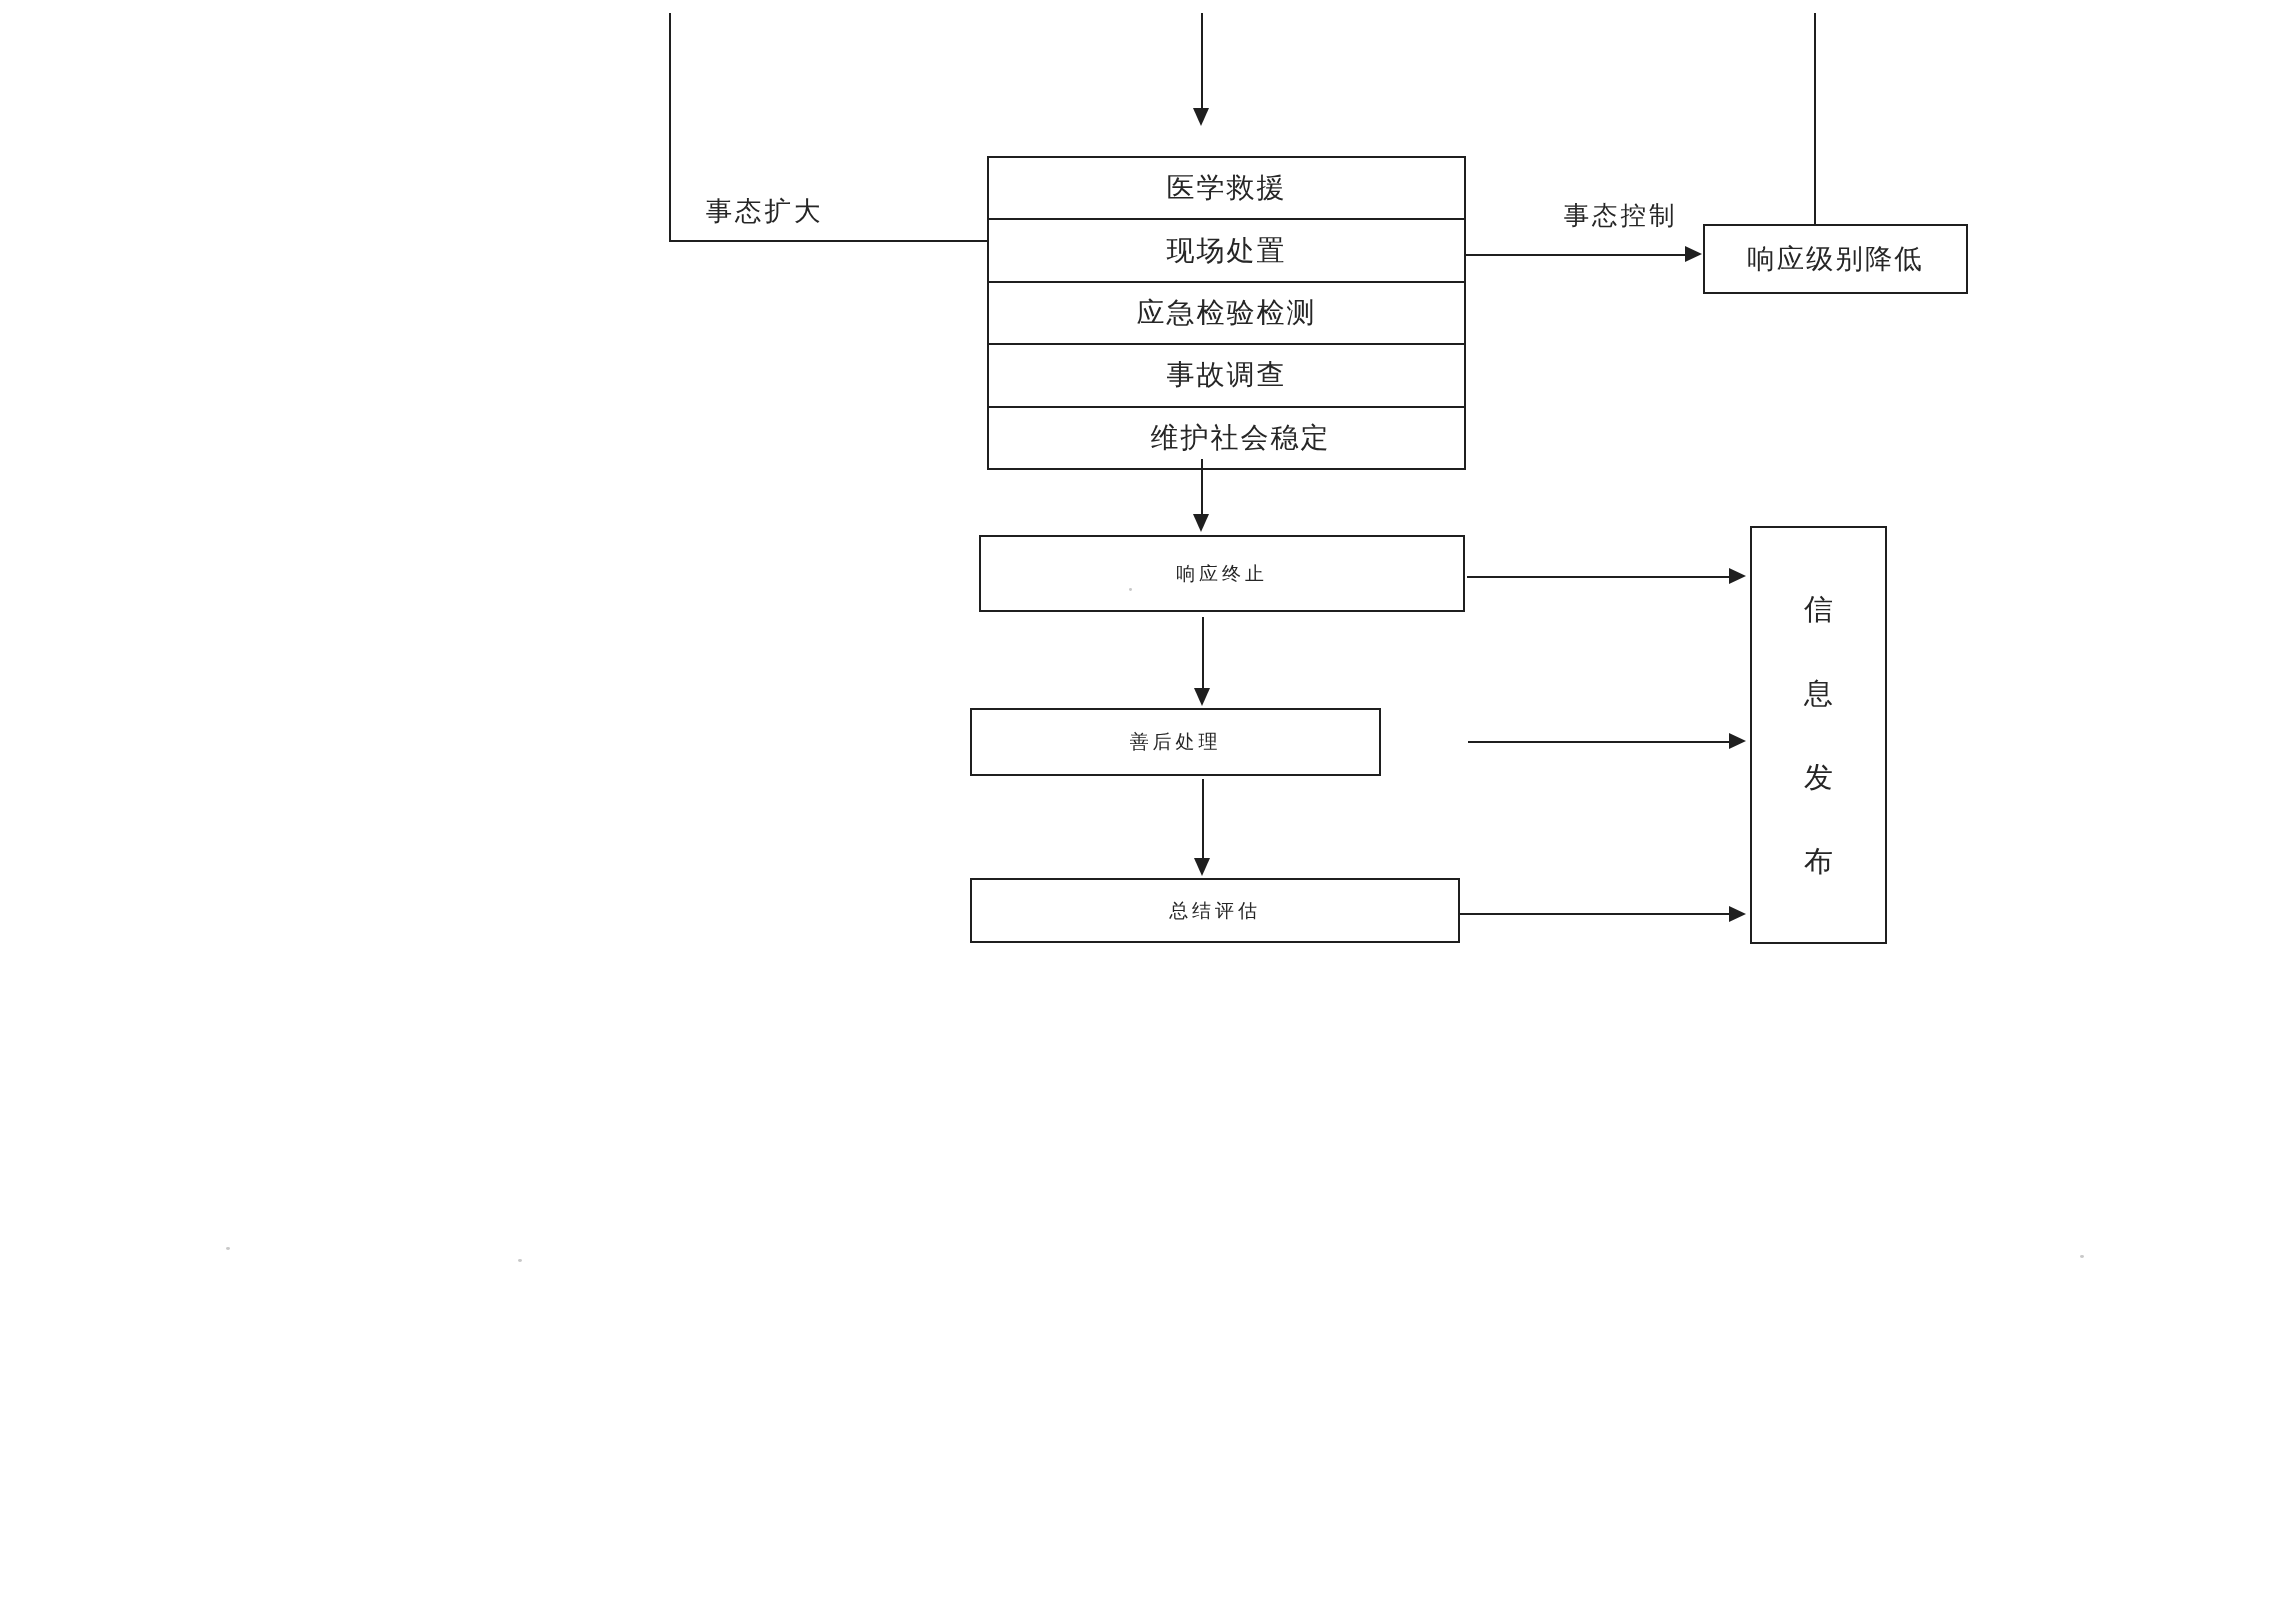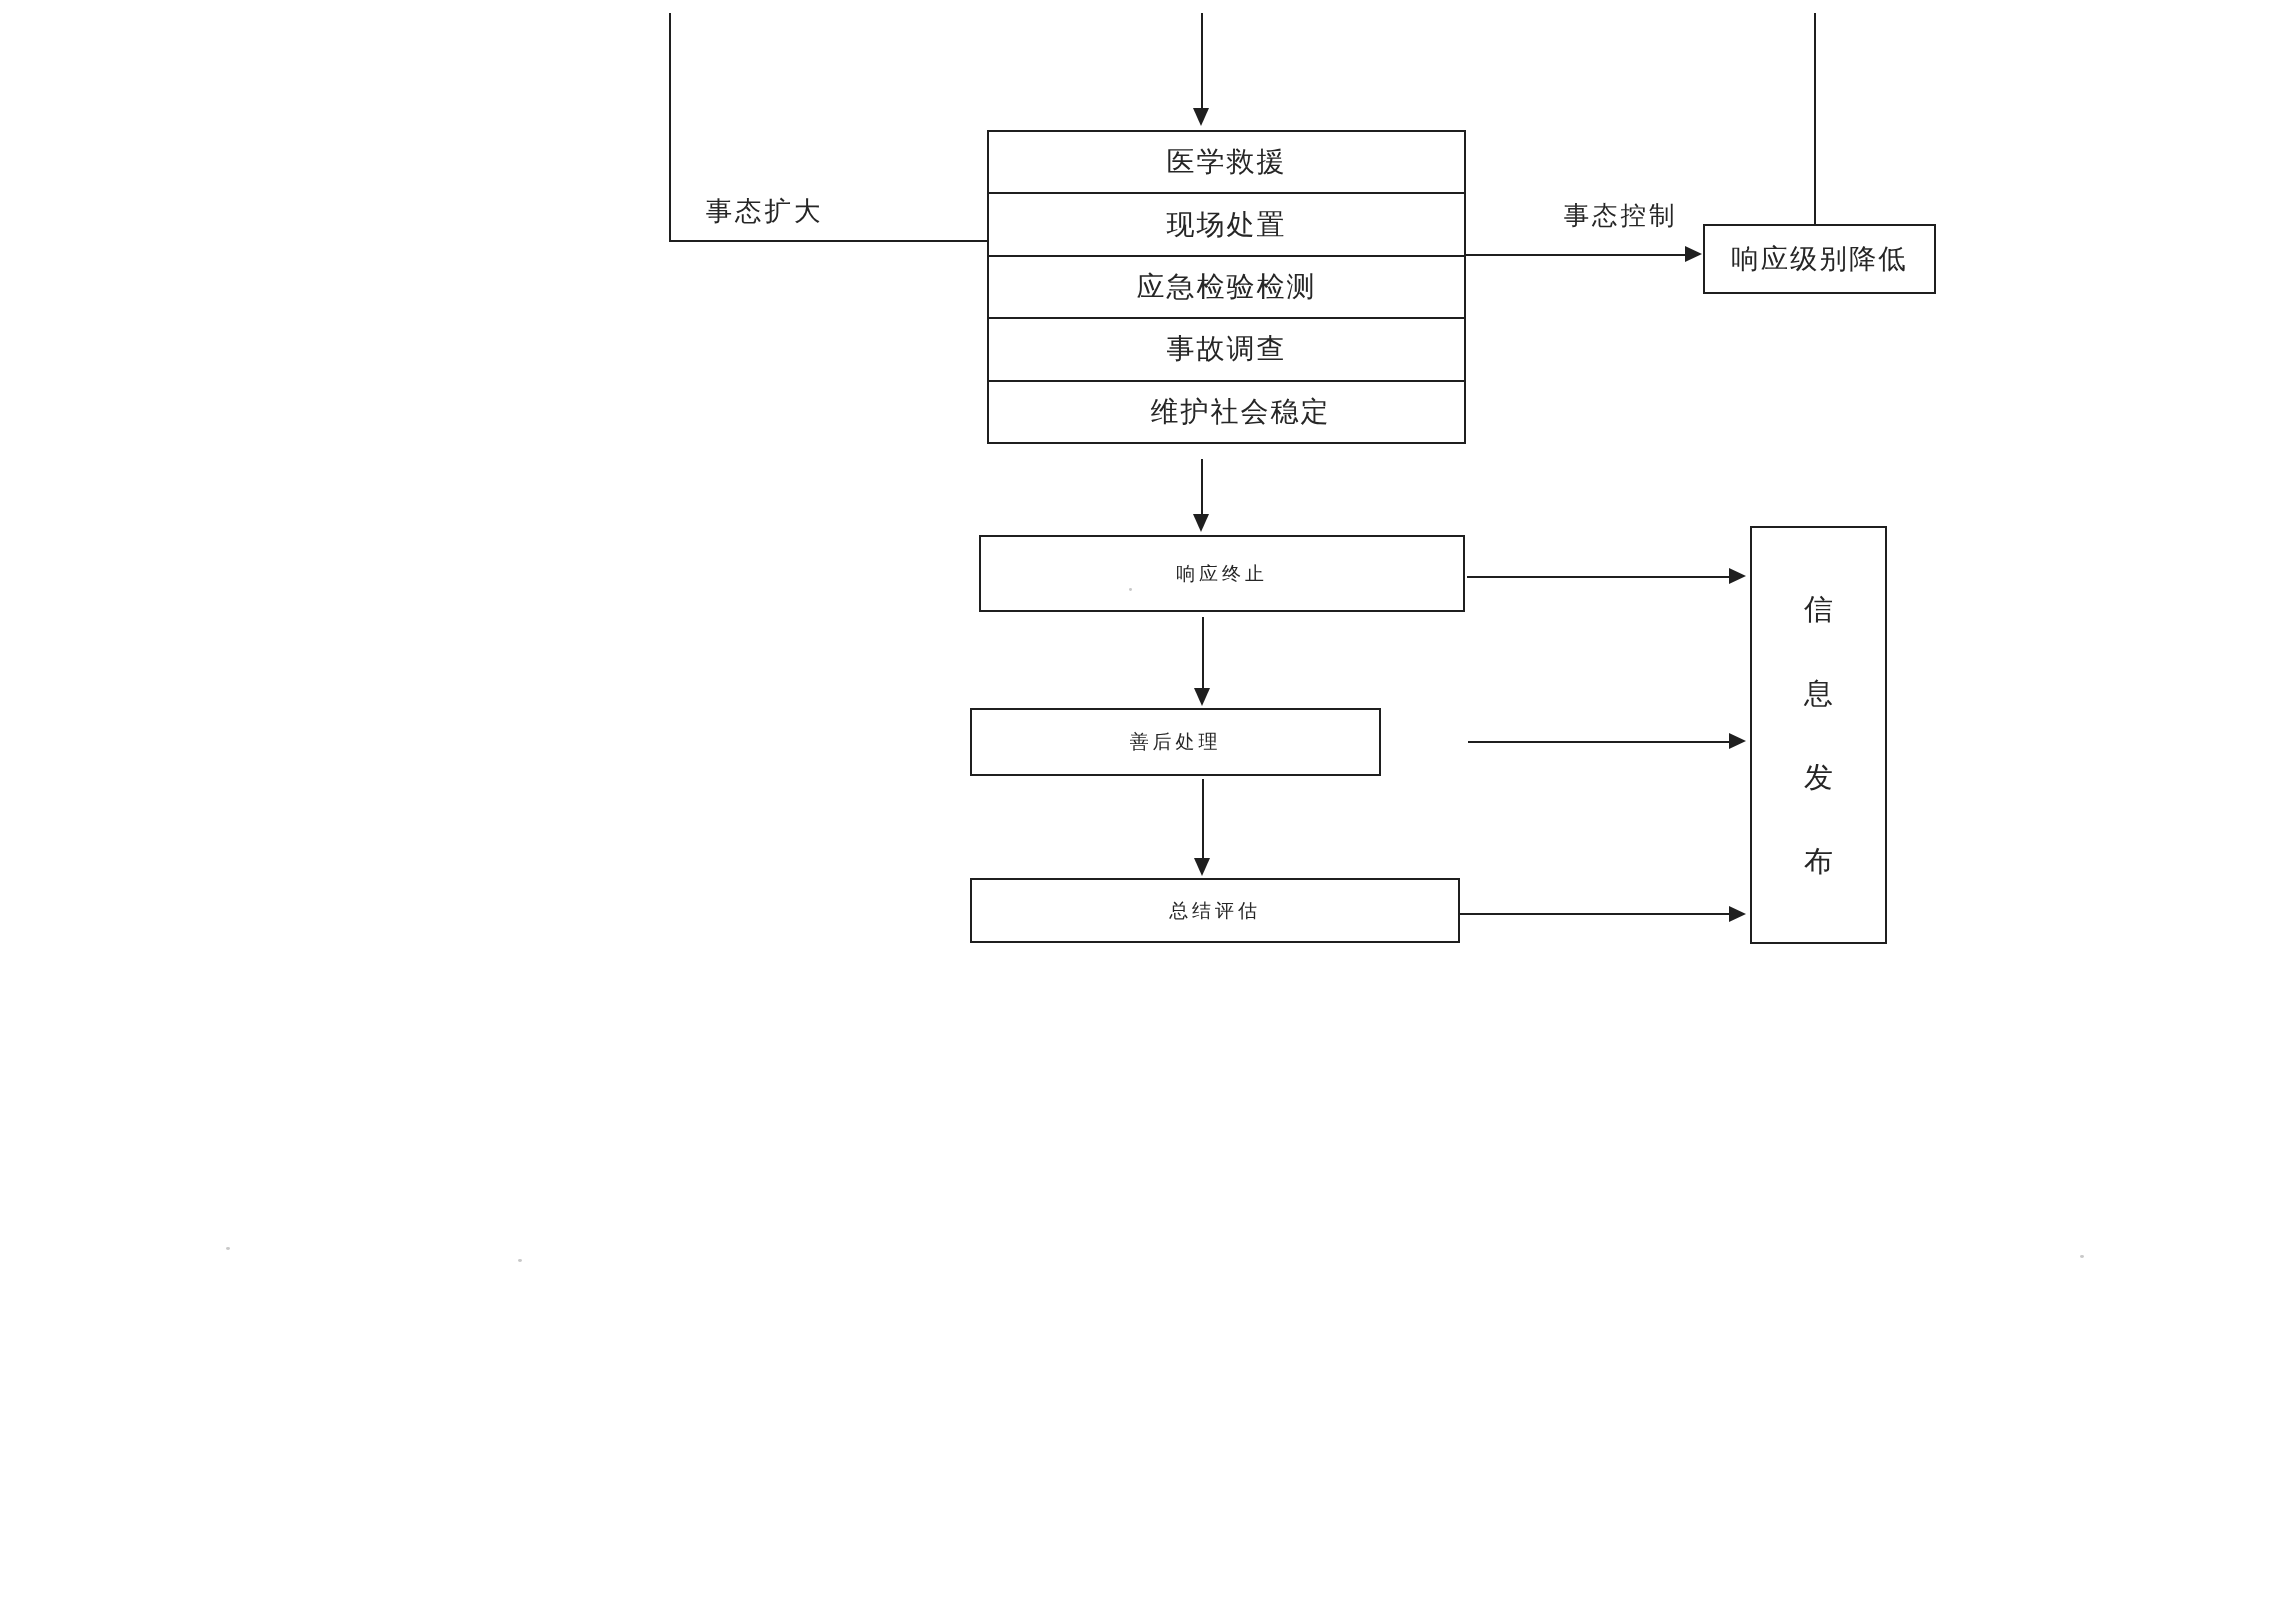--- a/index.html
+++ b/index.html
@@ -41,21 +41,21 @@
     position:absolute;
     font-size:25.5px;
     letter-spacing:2.9px;
     color:var(--text);
     text-align:center;
     white-space:nowrap;
   }
   
   #stack-box{
     position:absolute;
-    left:987px;top:130px;width:479px;height:314px;
+    left:987px;top:156px;width:479px;height:314px;
     border:2px solid var(--line);
     box-sizing:border-box;
     display:flex;flex-direction:column;
     background:var(--bg);
   }
   .stack-row{
     flex:1;
     display:flex;align-items:center;justify-content:center;
     border-bottom:2px solid var(--line);
     font-size:28px;letter-spacing:2px;color:var(--text);
@@ -109,21 +109,21 @@
     <div class="stack-row">现场处置</div>
     <div class="stack-row">应急检验检测</div>
     <div class="stack-row">事故调查</div>
     <div class="stack-row">维护社会稳定</div>
   </div>
 
   <div class="float-label" style="left:1542px;top:198px;width:157px;">事态控制</div>
   <div class="hline" style="left:1466px;top:254px;width:220px;"></div>
   <div class="ah-right" style="left:1685px;top:246px;"></div>
   <div class="vline" style="left:1814px;top:12.7px;height:212px;"></div>
-  <div class="box" style="left:1703px;top:224px;width:233px;height:70px;">
+  <div class="box" style="left:1703px;top:224px;width:265px;height:70px;">
     <span class="box-label" style="font-size:27.4px;letter-spacing:2px;">响应级别降低</span>
   </div>
 
   <div class="vline" style="left:1201px;top:459px;height:56px;"></div>
   <div class="ah-down" style="left:1193px;top:514px;"></div>
 
   <div class="box" style="left:979px;top:535px;width:486px;height:77px;">
     <span class="box-label">响应终止</span>
   </div>
   <div class="hline" style="left:1467px;top:576px;width:263px;"></div>

